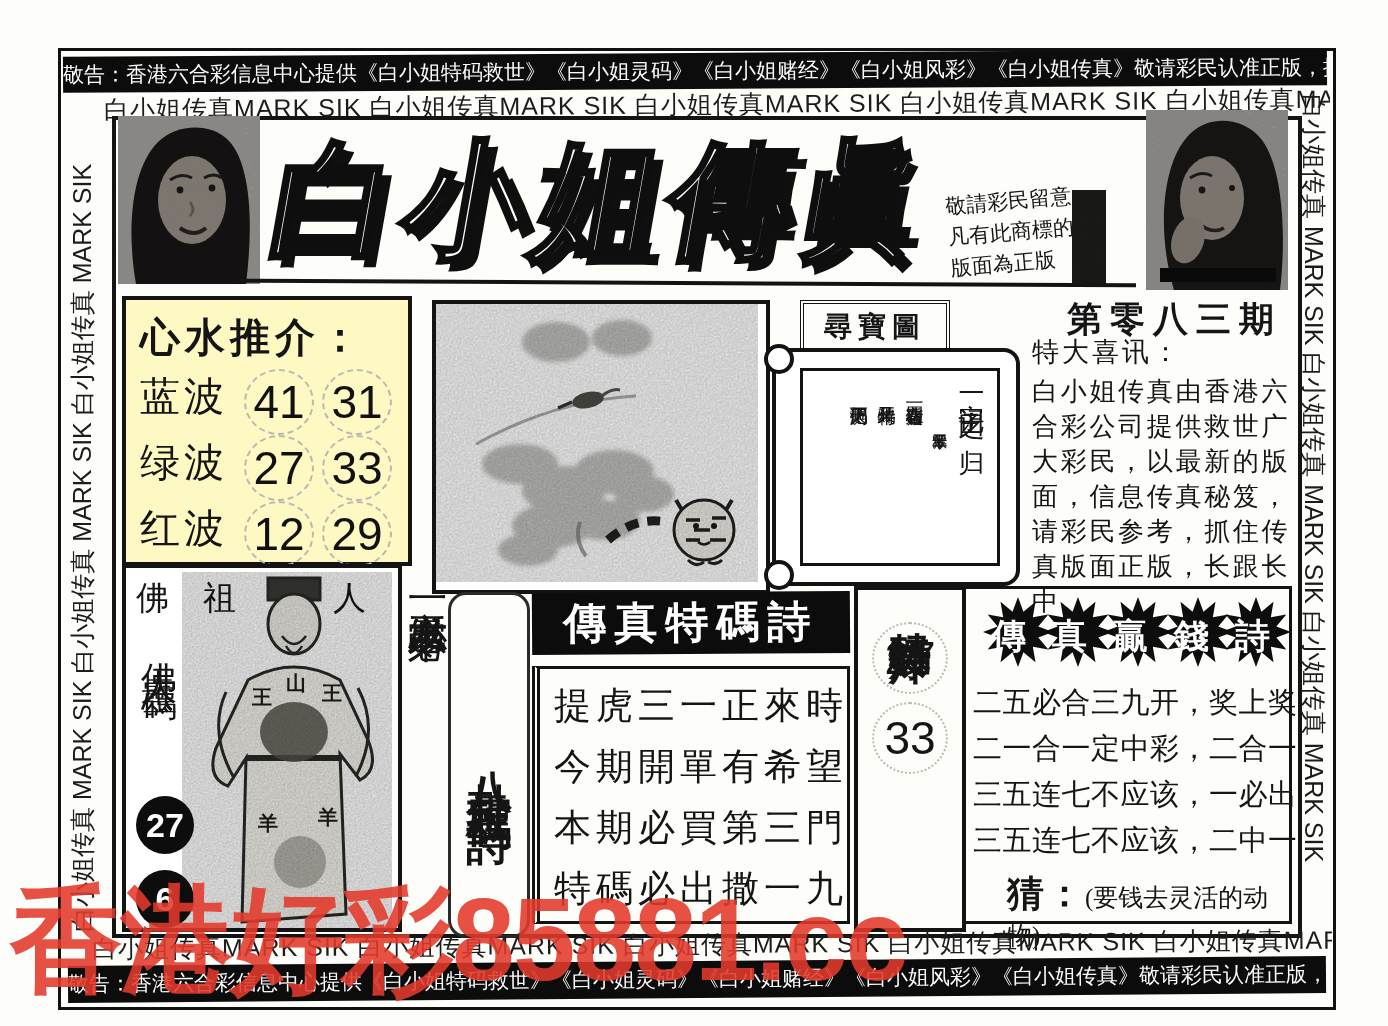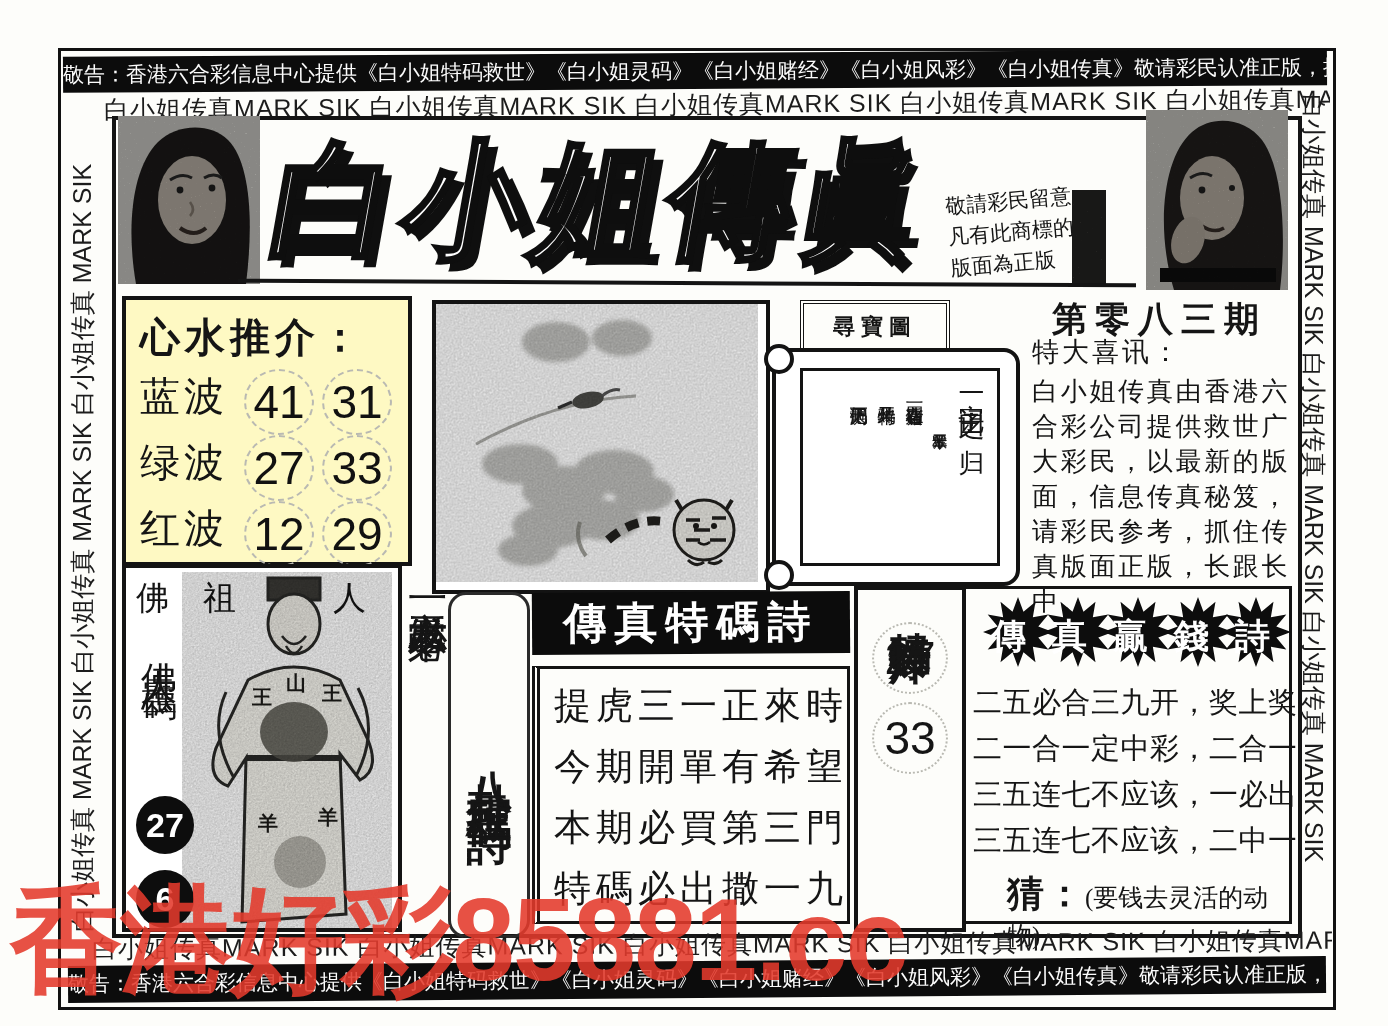--- a/index.html
+++ b/index.html
@@ -35,34 +35,34 @@
     display:flex;align-items:center;justify-content:center;
     font-size:122px;font-weight:900;letter-spacing:10px;
     color:#fff;-webkit-text-stroke:4px #0e0e0e;
     text-shadow:12px 9px 0 #0f0f0f;
     transform:skewX(-10deg) scaleY(1.04);
     font-family:"Liberation Serif","DejaVu Serif",serif;white-space:nowrap;
   }
   .trademark-note{left:948px;top:186px;width:128px;font-size:21px;line-height:31px;transform:rotate(-5deg);font-family:"Liberation Serif","DejaVu Serif",serif;}
   .stamp{left:1072px;top:190px;width:34px;height:94px;}
   .header-rule{left:238px;top:281px;width:898px;height:4px;background:#141414;transform:rotate(0.3deg);}
-  .issue{left:1052px;top:296px;width:230px;font-size:35px;font-weight:bold;letter-spacing:8px;font-family:"Liberation Serif","DejaVu Serif",serif;}
+  .issue{left:1052px;top:296px;width:230px;font-size:35px;font-weight:bold;letter-spacing:8px;font-family:"Liberation Serif","DejaVu Serif",serif;text-align:right;}
 
   
   .xinshui{left:122px;top:296px;width:282px;height:262px;border:4px solid #131313;background:#fef9c3;}
   .xinshui .hd{font-size:40px;font-weight:bold;letter-spacing:5px;margin:10px 0 2px 14px;font-family:"Liberation Serif","DejaVu Serif",serif;}
   .xs-row{display:flex;align-items:flex-start;margin:4px 0 0 14px;height:62px;}
   .xs-label{font-size:40px;width:96px;letter-spacing:4px;font-family:"Liberation Serif","DejaVu Serif",serif;}
   .num-circ{display:inline-flex;align-items:center;justify-content:center;width:66px;height:62px;border:2px dashed #b9b9b2;border-radius:50%;font-size:46px;margin-left:8px;color:#111;}
 
   
   .centre-art{left:432px;top:300px;width:330px;height:286px;border:4px solid #131313;background:#fff;}
 
   
-  .xunbao-hd{left:800px;top:300px;width:142px;height:46px;border:4px double #131313;display:flex;align-items:center;justify-content:center;font-size:22px;font-weight:bold;letter-spacing:6px;font-family:"Liberation Serif","DejaVu Serif",serif;}
+  .xunbao-hd{left:800px;top:300px;width:142px;height:46px;border:4px double #131313;display:flex;align-items:center;justify-content:center;font-size:28px;font-weight:bold;letter-spacing:6px;font-family:"Liberation Serif","DejaVu Serif",serif;}
   .scroll{left:772px;top:348px;width:240px;height:230px;border:4px solid #131313;border-radius:16px;background:#fff;}
   .scroll:before,.scroll:after{content:"";position:absolute;left:-12px;width:22px;height:22px;border:4px solid #131313;border-radius:50%;background:#fff;}
   .scroll:before{top:-8px;}
   .scroll:after{bottom:-8px;}
   .scroll-inner{position:absolute;left:24px;top:16px;right:16px;bottom:16px;border:3px solid #131313;
     writing-mode:vertical-rl;padding:8px 6px;line-height:1.55;font-family:"Liberation Serif","DejaVu Serif",serif;}
   .scol1{font-size:26px;letter-spacing:4px;}
   .scol2{font-size:15px;margin-top:44px;}
   .scol3{font-size:18px;margin-top:14px;}
   .scol4{font-size:18px;margin-top:14px;}

